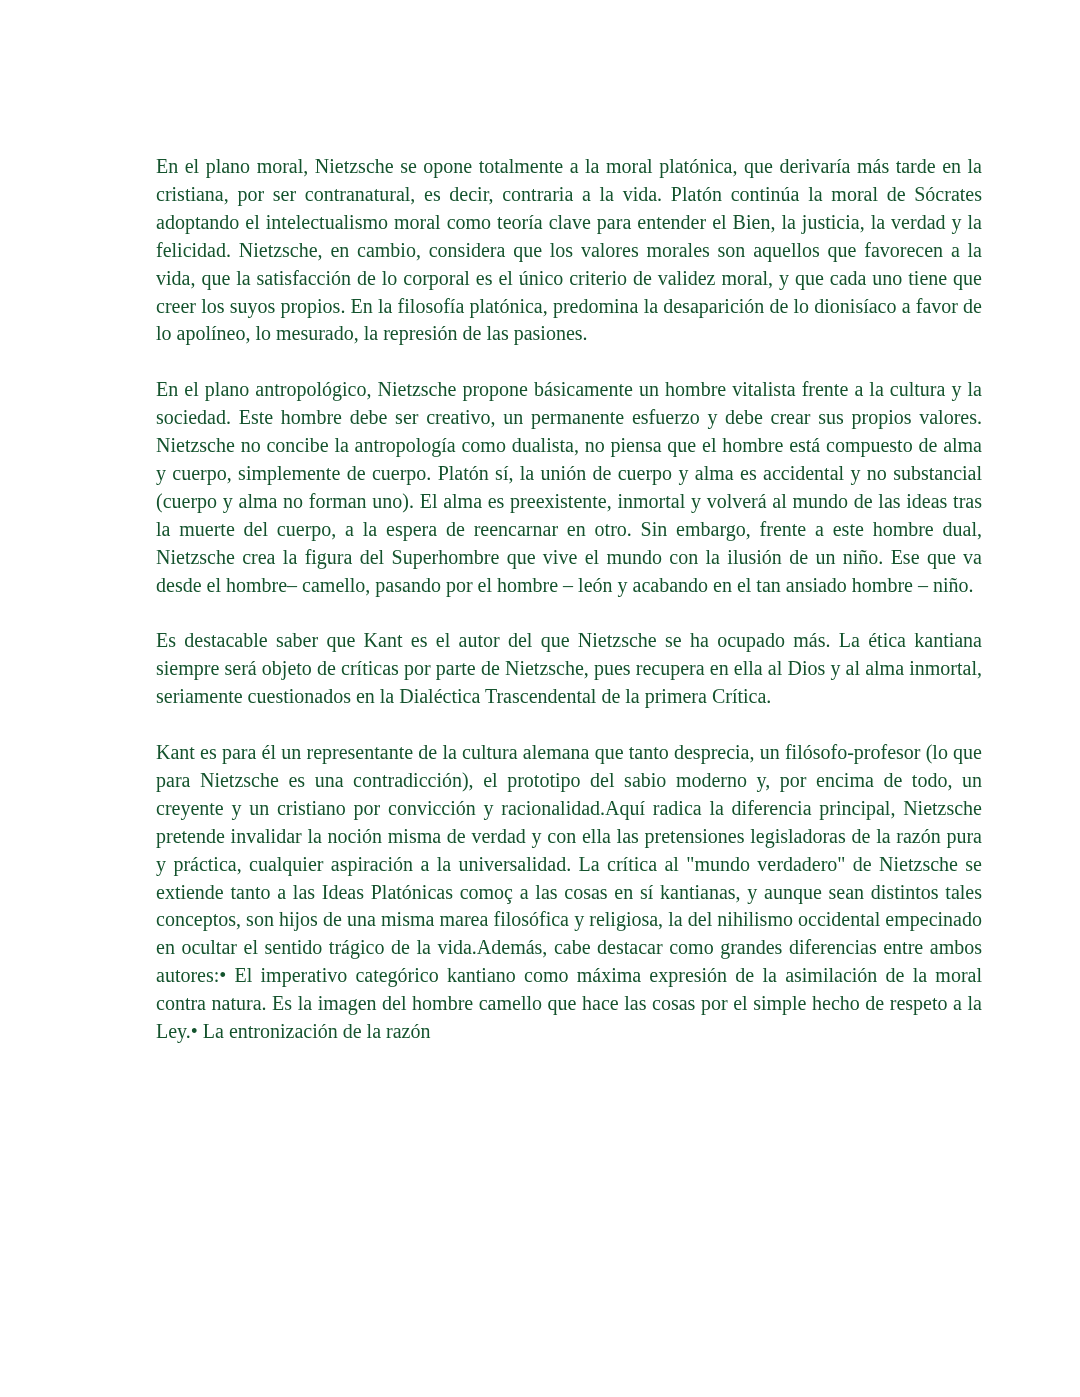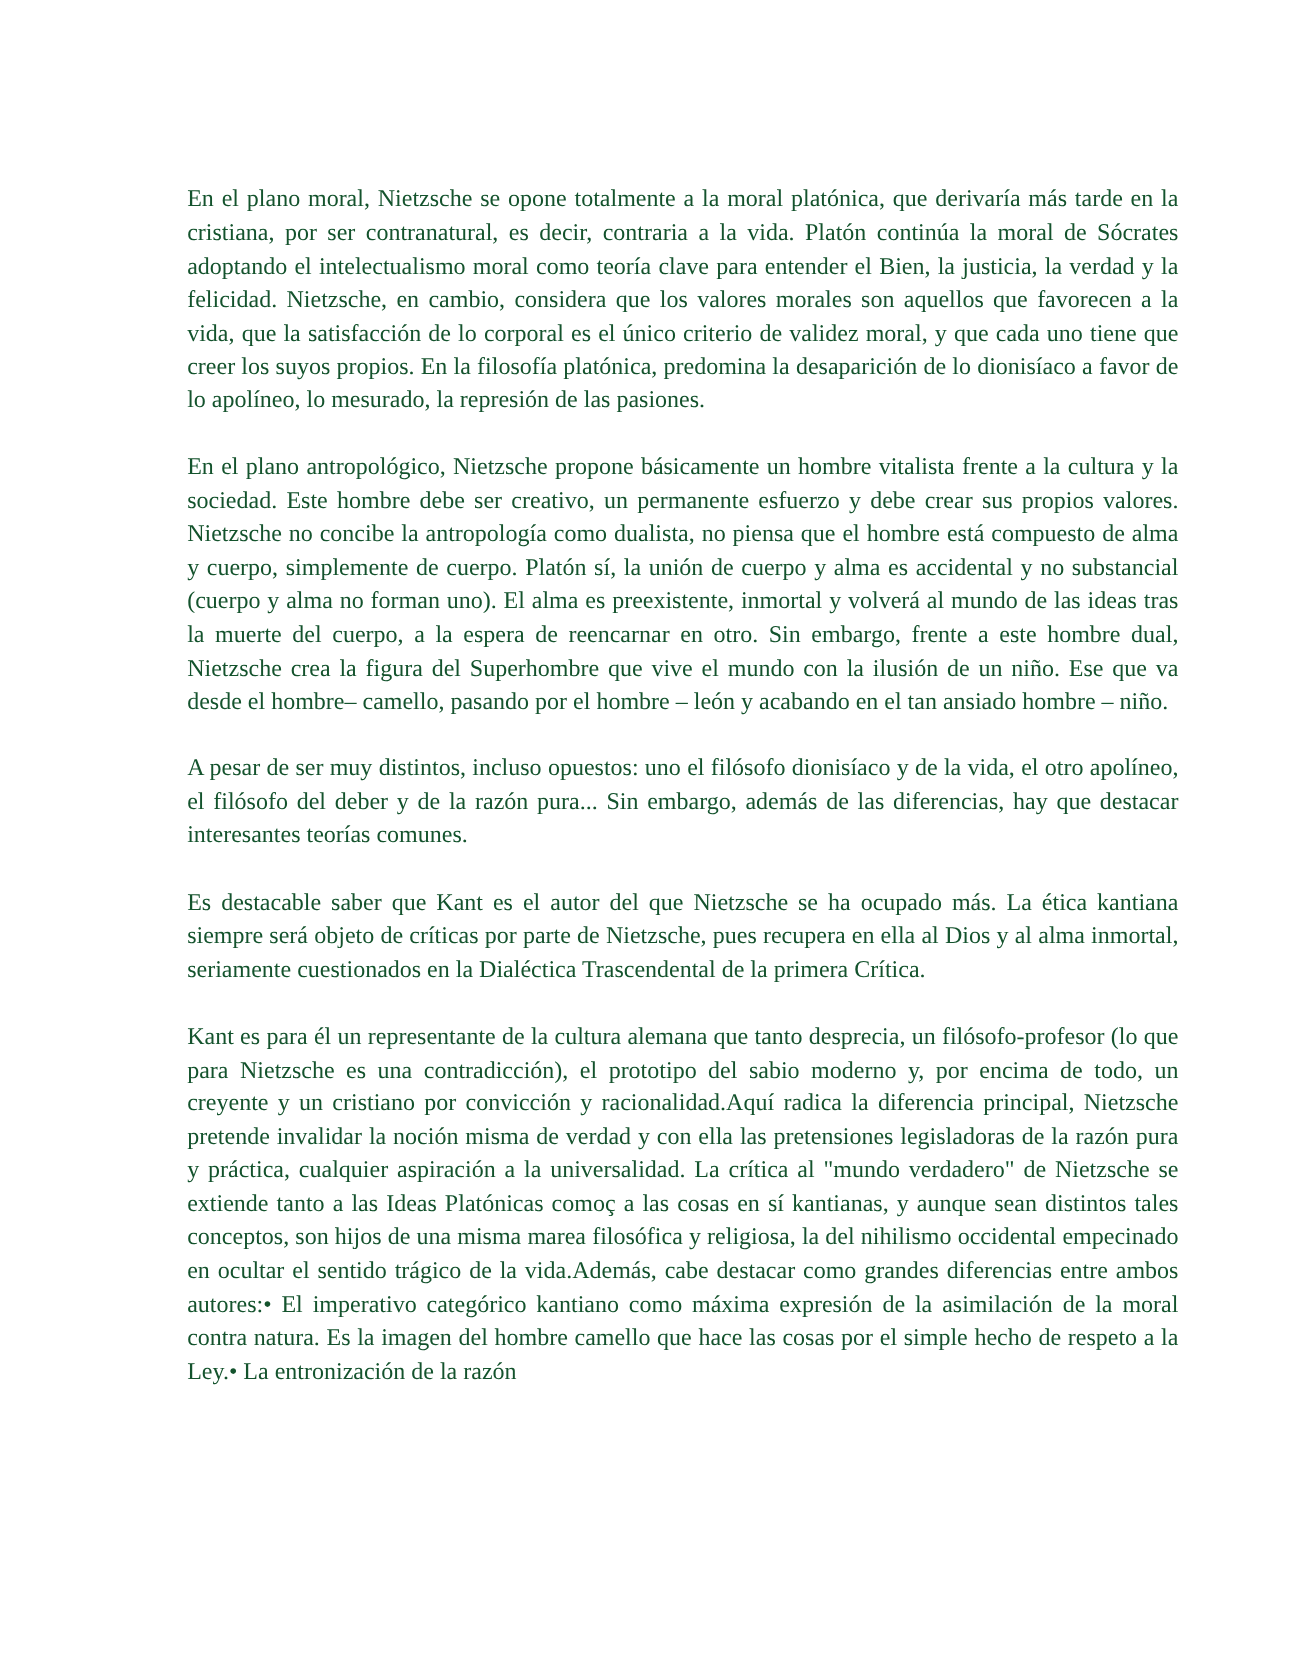--- a/index.html
+++ b/index.html
@@ -33,16 +33,15 @@
       margin: 0 0 27.9px 0;
       font-weight: bold;
     }
   </style>
 </head>
 <body>
 
 <div class="page">
   <p class="para">En el plano moral, Nietzsche se opone totalmente a la moral platónica, que derivaría más tarde en la cristiana, por ser contranatural, es decir, contraria a la vida. Platón continúa la moral de Sócrates adoptando el intelectualismo moral como teoría clave para entender el Bien, la justicia, la verdad y la felicidad. Nietzsche, en cambio, considera que los valores morales son aquellos que favorecen a la vida, que la satisfacción de lo corporal es el único criterio de validez moral, y que cada uno tiene que creer los suyos propios. En la filosofía platónica, predomina la desaparición de lo dionisíaco a favor de lo apolíneo, lo mesurado, la represión de las pasiones.</p>
   <p class="para">En el plano antropológico, Nietzsche propone básicamente un hombre vitalista frente a la cultura y la sociedad. Este hombre debe ser creativo, un permanente esfuerzo y debe crear sus propios valores. Nietzsche no concibe la antropología como dualista, no piensa que el hombre está compuesto de alma y cuerpo, simplemente de cuerpo. Platón sí, la unión de cuerpo y alma es accidental y no substancial (cuerpo y alma no forman uno). El alma es preexistente, inmortal y volverá al mundo de las ideas tras la muerte del cuerpo, a la espera de reencarnar en otro. Sin embargo, frente a este hombre dual, Nietzsche crea la figura del Superhombre que vive el mundo con la ilusión de un niño. Ese que va desde el hombre– camello, pasando por el hombre – león y acabando en el tan ansiado hombre – niño.</p>
-  <p class="para">A pesar de ser muy distintos, incluso opuestos: uno el filósofo dionisíaco y de la vida, el otro apolíneo, el filósofo del deber y de la razón pura... Sin embargo, además de las diferencias, hay que destacar interesantes teorías comunes.</p>
   <p class="para">Es destacable saber que Kant es el autor del que Nietzsche se ha ocupado más. La ética kantiana siempre será objeto de críticas por parte de Nietzsche, pues recupera en ella al Dios y al alma inmortal, seriamente cuestionados en la Dialéctica Trascendental de la primera Crítica.</p>
   <p class="para">Kant es para él un representante de la cultura alemana que tanto desprecia, un filósofo-profesor (lo que para Nietzsche es una contradicción), el prototipo del sabio moderno y, por encima de todo, un creyente y un cristiano por convicción y racionalidad.Aquí radica la diferencia principal, Nietzsche pretende invalidar la noción misma de verdad y con ella las pretensiones legisladoras de la razón pura y práctica, cualquier aspiración a la universalidad. La crítica al "mundo verdadero" de Nietzsche se extiende tanto a las Ideas Platónicas comoç a las cosas en sí kantianas, y aunque sean distintos tales conceptos, son hijos de una misma marea filosófica y religiosa, la del nihilismo occidental empecinado en ocultar el sentido trágico de la vida.Además, cabe destacar como grandes diferencias entre ambos autores:• El imperativo categórico kantiano como máxima expresión de la asimilación de la moral contra natura. Es la imagen del hombre camello que hace las cosas por el simple hecho de respeto a la Ley.• La entronización de la razón</p>
 </div>
 
 </body></html>

